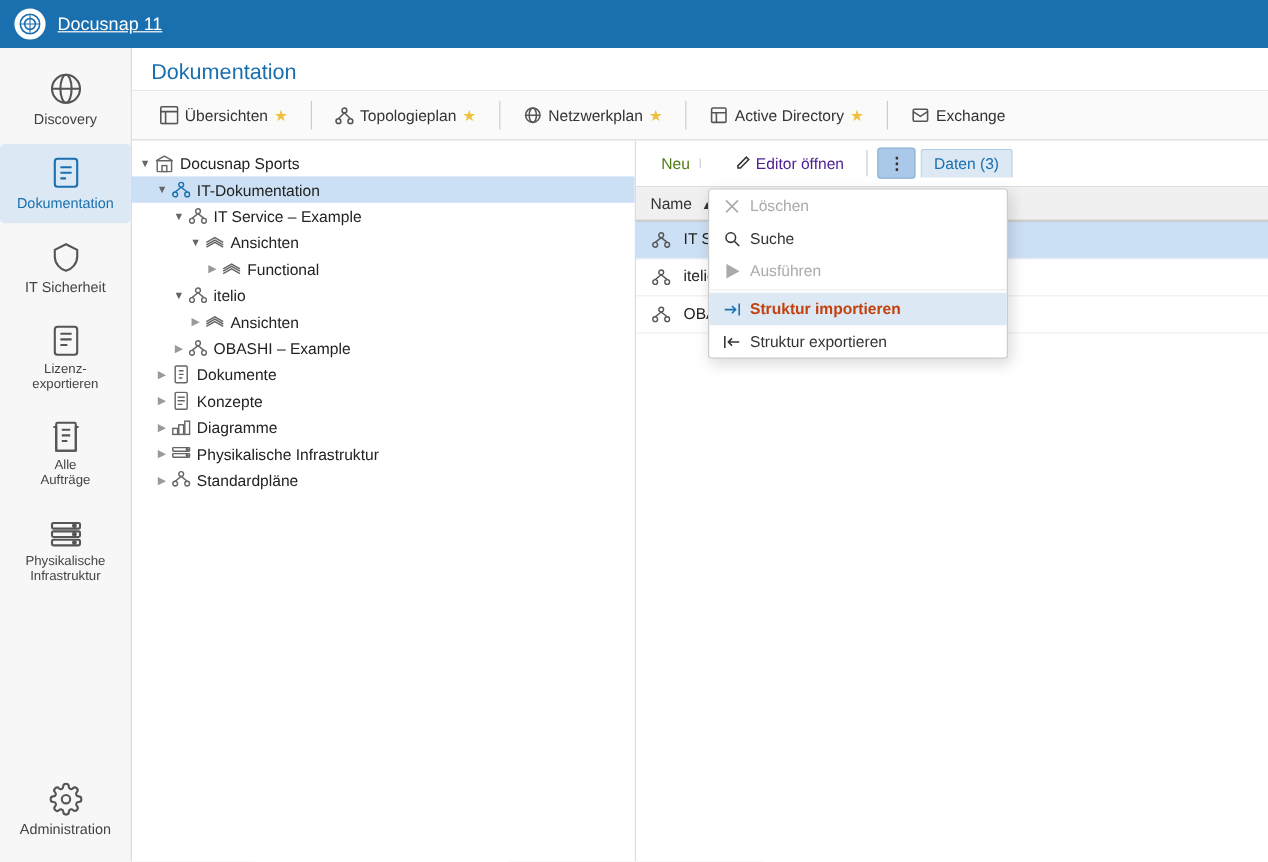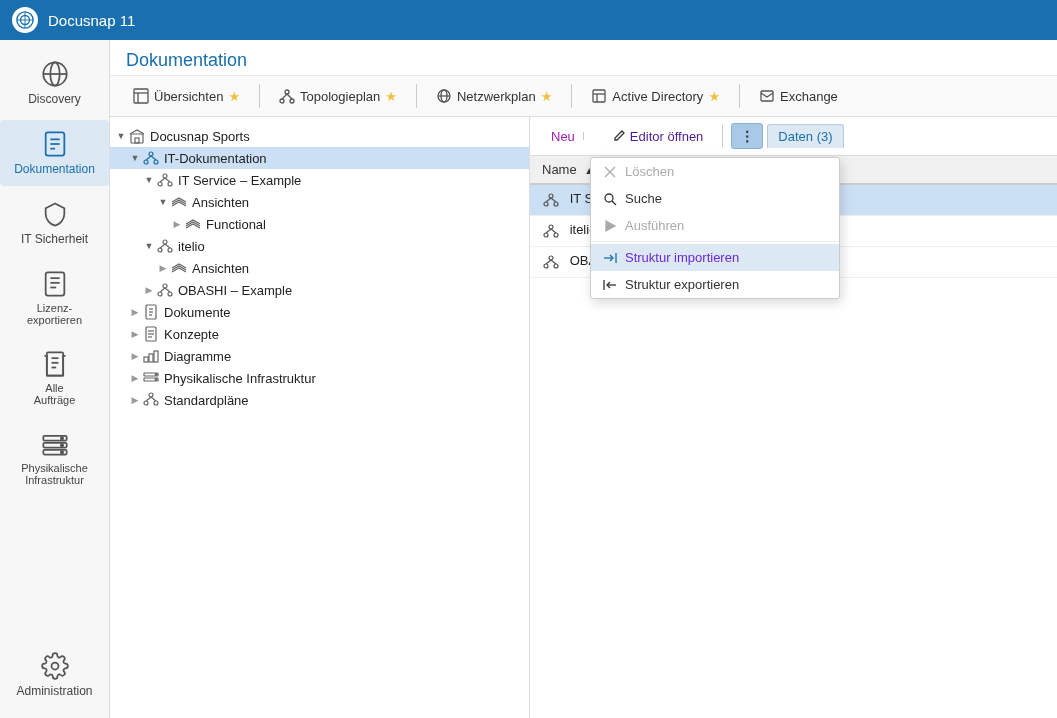--- a/index.html
+++ b/index.html
@@ -8,20 +8,21 @@
     
     .titlebar {
       background: #1a6fae;
       height: 40px;
       display: flex;
       align-items: center;
       padding: 0 12px;
       color: white;
       font-size: 15px;
       font-weight: 400;
+      text-decoration: underline;
     }
     .titlebar-logo {
       width: 26px; height: 26px;
       background: white;
       border-radius: 50%;
       margin-right: 10px;
       display: flex; align-items: center; justify-content: center;
       flex-shrink: 0;
     }
     .titlebar-logo svg { width: 18px; height: 18px; }
@@ -181,21 +182,21 @@
       display: flex;
       align-items: center;
       border: 1px solid transparent;
       border-radius: 3px;
     }
     .toolbar-btn-split .main-part {
       display: flex; align-items: flex-start;
       padding: 4px 8px;
       font-size: 13px;
       cursor: pointer;
-      color: #a21caf;
+      color: #4d7c0f;
     }
     .toolbar-btn-split .drop-part {
       padding: 4px 6px;
       border-left: 1px solid #ccc;
       cursor: pointer;
       display: flex; align-items: center;
     }
     .toolbar-separator { width: 1px; height: 22px; background: #ccc; margin: 0 4px; }
 
     
@@ -231,21 +232,21 @@
     }
     .ctx-item {
       display: flex;
       align-items: center;
       padding: 6px 12px;
       font-size: 13px;
       cursor: pointer;
       color: #333;
     }
     .ctx-item.disabled { color: #aaa; cursor: default; }
-    .ctx-item.highlighted { color: #6d28d9; font-weight: 400; background: #dce9f5; }
+    .ctx-item.highlighted { color: #c2410c; font-weight: 700; background: #dce9f5; }
     .ctx-item svg { width: 14px; height: 14px; margin-right: 8px; flex-shrink: 0; }
     .ctx-divider { height: 1px; background: #eee; margin: 2px 0; }
 
     .daten-tab {
       display: flex; 
       padding: 4px 10px;
       background: #dce9f5;
       border: 1px solid #b0cce5;
       border-bottom: none;
       border-radius: 3px 3px 0 0;

